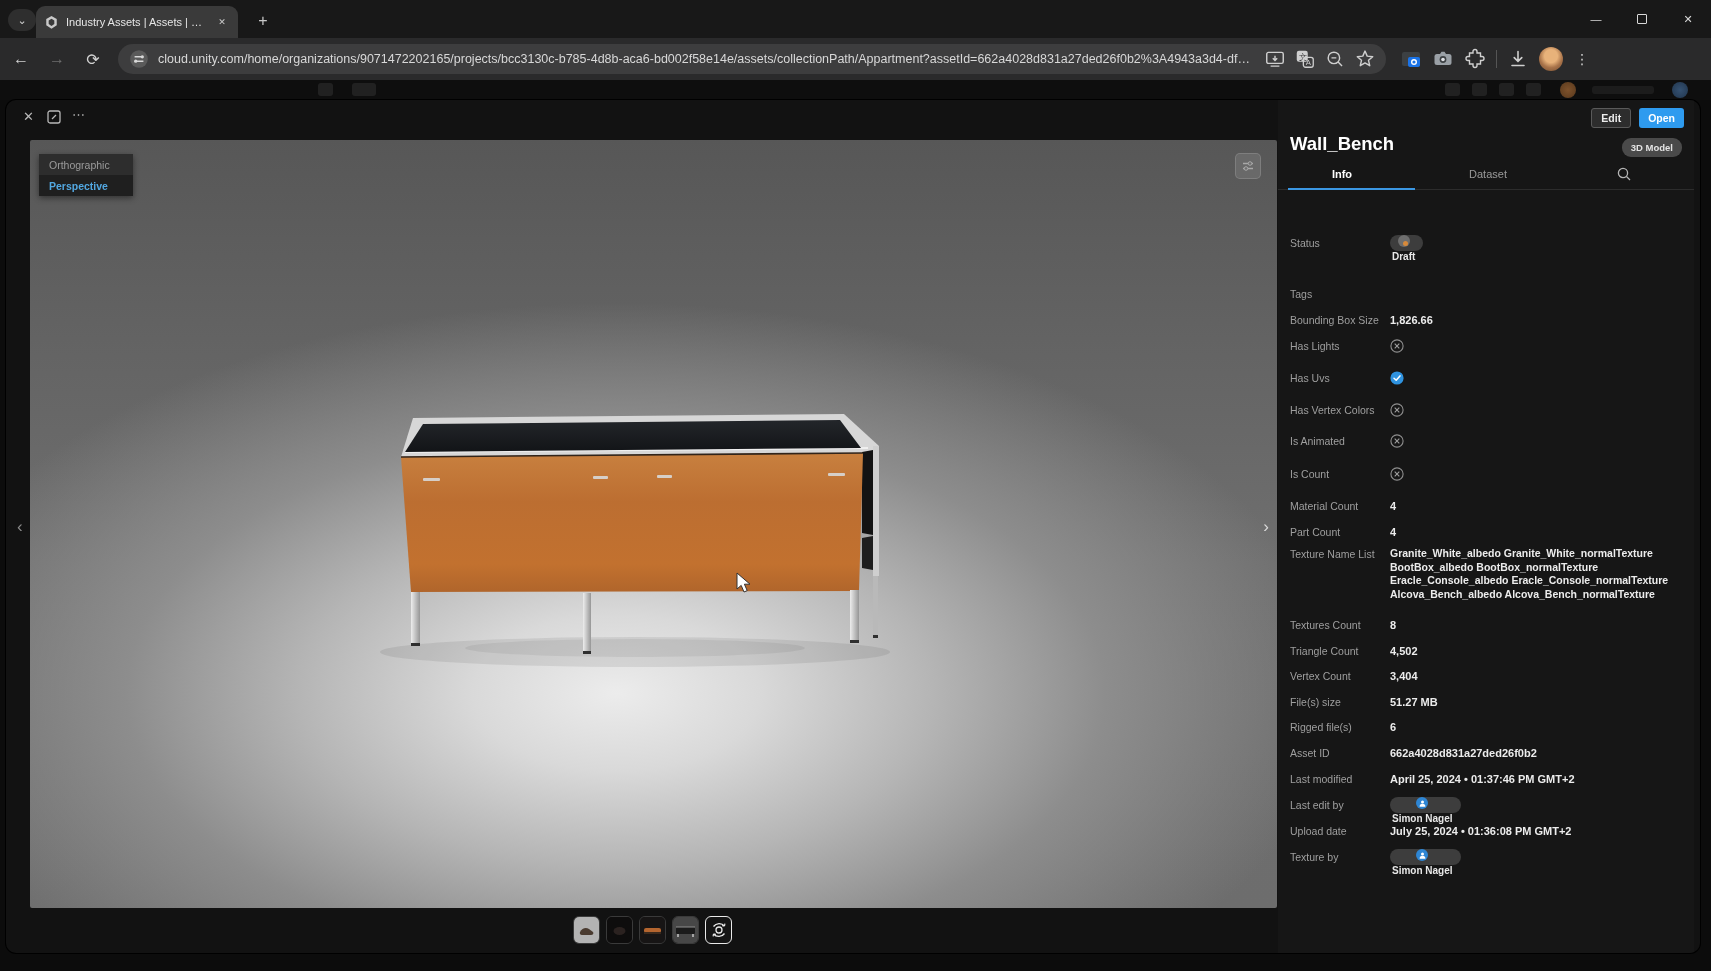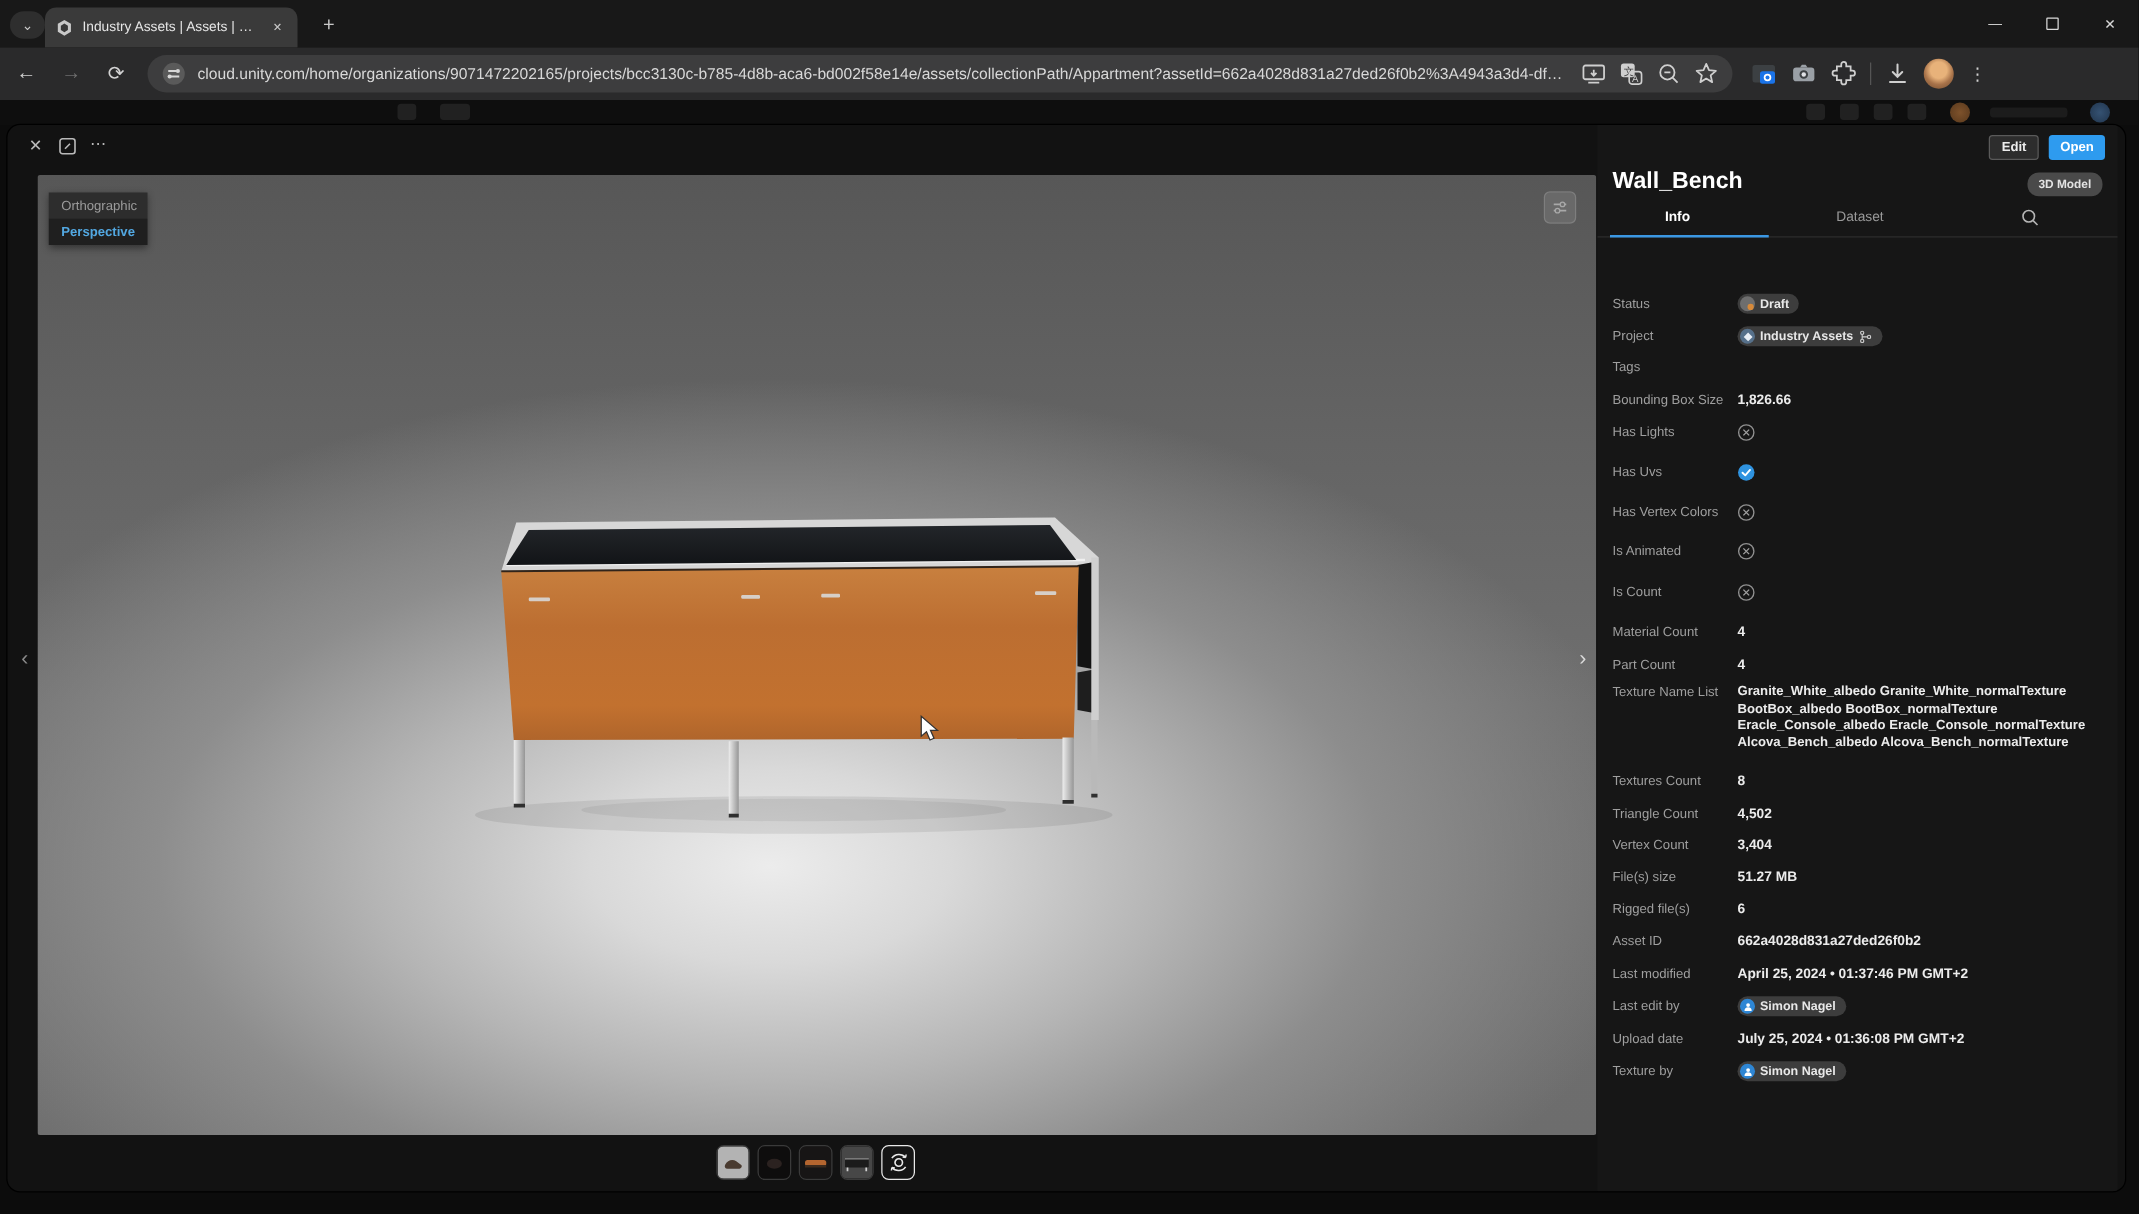--- a/index.html
+++ b/index.html
@@ -49,21 +49,21 @@
   
   #modal { left:6px; top:100px; width:1694px; height:853px; background:#121212;
     border-radius:10px; box-shadow:0 0 0 1px #000; overflow:hidden; }
   .modal-ic { position:absolute; color:#b9b9b9; }
 
   
   #viewport { left:24px; top:40px; width:1247px; height:768px; border-radius:2px; overflow:hidden;
     background:
       radial-gradient(ellipse 720px 390px at 47% 72%, #ececec 0%, #d9d9d9 20%, #b5b5b5 44%, #8d8d8d 68%, rgba(122,122,122,0) 100%),
       linear-gradient(180deg, #575757 0%, #646464 28%, #6f6f6f 55%, #6d6d6d 100%); }
-  #proj-menu { left:9px; top:14px; width:79px; background:#2d2d2d; border-radius:0;
+  #proj-menu { left:9px; top:14px; width:94px; background:#2d2d2d; border-radius:0;
     box-shadow:0 2px 6px rgba(0,0,0,.45); overflow:hidden; }
   .proj-item { height:21px; display:flex; align-items:center; padding-left:10px;
     font-size:10.5px; color:#9b9b9b; }
   .proj-item.sel { background:#1f1f1f; color:#52a7e0; font-weight:bold; }
   #vp-settings { right:16px; top:13px; width:26px; height:26px; border-radius:5px;
     background:rgba(255,255,255,.10); border:1px solid rgba(255,255,255,.14);
     display:flex; align-items:center; justify-content:center; }
   .edge-chev { font-size:17px; line-height:1; }
 
   
@@ -87,21 +87,21 @@
     font-size:11px; color:#9a9a9a; }
   .ptab.active { color:#fff; font-weight:bold; }
   #tab-underline { position:absolute; left:10px; bottom:-1px; width:127px; height:2px; background:#3b97e3; }
   #tab-search { position:absolute; right:62px; top:8px; width:16px; height:16px; }
 
   .row { position:absolute; left:12px; right:10px; height:18px; display:flex; align-items:center; }
   .flabel { width:100px; flex:0 0 100px; color:#9f9f9f; font-size:10.5px; }
   .fval { color:#ececec; font-size:11px; font-weight:bold; display:flex; align-items:center; }
   .fval.lines { display:block; font-size:10.5px; line-height:13.5px; }
   .pill { height:16px; background:#3d3d3d; border-radius:8px; display:flex; align-items:center;
-    gap:4px; padding:0 8px 0 2px; font-size:10px; font-weight:bold; color:#e8e8e8; }
+    gap:4px; padding:0 8px 0 2px; font-size:10px; font-weight:bold; color:#e8e8e8;flex-direction:column; }
   .pill .circ { width:12px; height:12px; border-radius:6px; flex:0 0 auto; }
   .st-circ { background:#6e6e6e; position:relative; }
   .st-circ::after { content:""; position:absolute; right:1.5px; bottom:1.5px; width:5px; height:5px;
     border-radius:3px; background:#d78a3a; }
   .prj-circ { background:#56708a; display:flex; align-items:center; justify-content:center; }
   .prj-circ::after { content:""; width:5px; height:5px; background:#e8eef5; transform:rotate(45deg); }
   .usr-circ { background:#2e86d4; display:flex; align-items:center; justify-content:center; }
   .ic13 { width:14px; height:14px; }
 </style>
 </head>
@@ -364,32 +364,20 @@
       <div class="row" style="top:134px">
         <span class="flabel">Status</span>
         <span class="fval">
             <span class="pill">
           <span class="circ st-circ"></span>
           <span>Draft</span>
             </span>
           </span>
       </div>
 
-      <div class="row" style="top:160px">
-        <span class="flabel">Project</span>
-        <span class="fval">
-            <span class="pill">
-          <span class="circ prj-circ"></span>
-          <span>Industry Assets</span>
-          <svg width="11" height="11" viewBox="0 0 12 12">
-                <use href="#i-branch"></use>
-              </svg>
-        </span>
-          </span>
-      </div>
 
       <div class="row" style="top:185px">
         <span class="flabel">Tags</span>
         <span class="fval"></span>
       </div>
 
       <div class="row" style="top:211px">
         <span class="flabel">Bounding Box Size</span>
         <span class="fval">1,826.66</span>
       </div>

